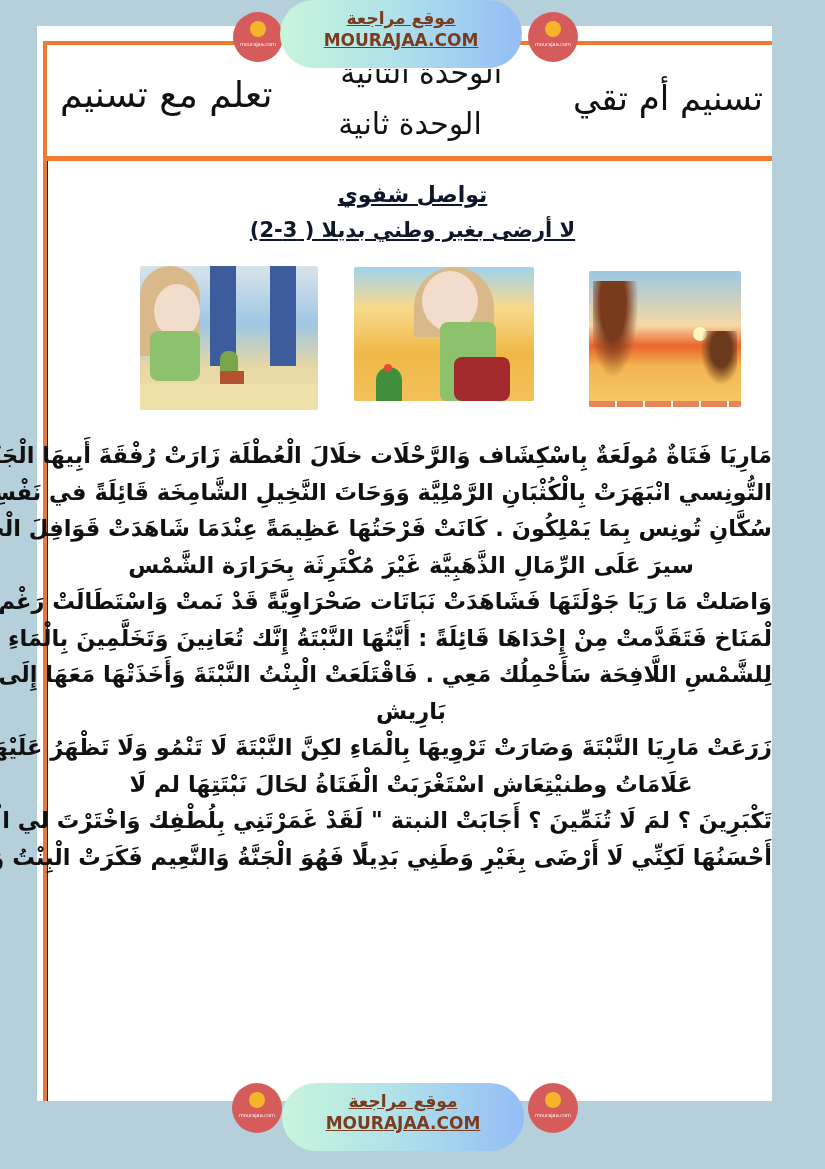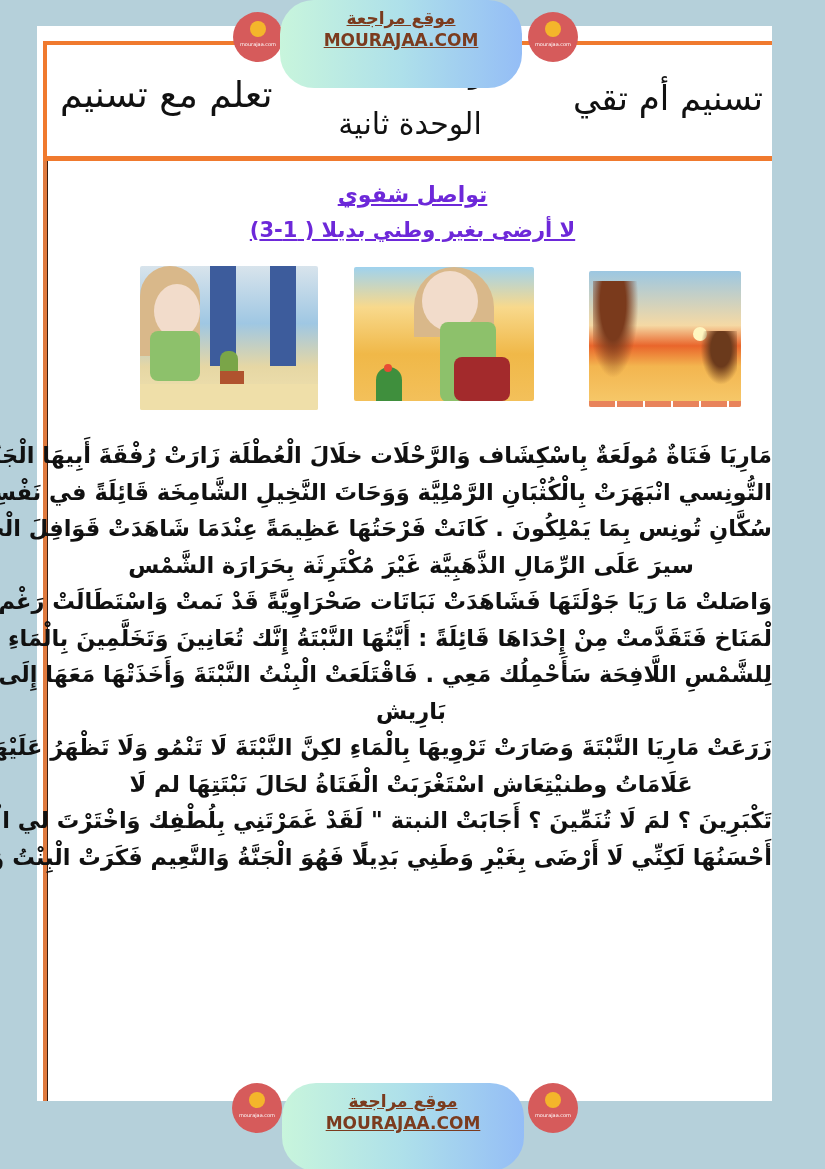--- a/index.html
+++ b/index.html
@@ -26,21 +26,21 @@
     position: absolute; color: #111; font-family: "DejaVu Sans", sans-serif;
     direction: rtl; white-space: nowrap;
   }
   .hdr-right { right: 62px; top: 78px; font-size: 34px; }
   .hdr-left  { left: 60px; top: 74px; font-size: 36px; }
   .hdr-mid1  { left: 322px; top: 55px; font-size: 30px; width: 180px; text-align: right; clip-path: inset(14px 0 0 0); }
   .hdr-mid2  { left: 320px; top: 106px; font-size: 30px; width: 180px; text-align: center; }
 
   .title1, .title2 {
     position: absolute; left: 0; width: 825px; text-align: center;
-    color: #6d28d9; font-weight: bold; text-decoration: underline; direction: rtl;
+    color: #0f172a; font-weight: bold; text-decoration: underline; direction: rtl;
   }
   .title1 { top: 182px; font-size: 22px; }
   .title2 { top: 218px; font-size: 21px; }
 
   .pic { position: absolute; border-radius: 2px; overflow: hidden; }
   .pic-room  { left: 140px; top: 266px; width: 178px; height: 144px;
                background: linear-gradient(180deg,#d8e4ec 0%, #9fc7e3 40%, #e6d7a4 70%, #f1e3b2 100%); }
   .pic-desert{ left: 354px; top: 267px; width: 180px; height: 134px;
                background: linear-gradient(180deg,#9fd2ee 0%, #f8d98c 30%, #f0b848 65%, #f3c05a 100%); }
   .pic-sunset{ left: 589px; top: 271px; width: 152px; height: 136px;
@@ -50,21 +50,21 @@
 
   .body-text {
     position: absolute; left: 50px; top: 437px; width: 722px;
     direction: rtl; text-align: center; color: #111;
     font-family: "DejaVu Sans", sans-serif; font-weight: bold;
     font-size: 22.5px; line-height: 36.5px;
   }
   .body-text .ln { display: block; white-space: nowrap; overflow: visible; }
 
   .badge {
-    position: absolute; width: 242px; height: 88px; border-radius: 34px;
+    position: absolute; width: 242px; height: 68px; border-radius: 34px;
     background: linear-gradient(90deg,#c8f5dc 0%, #aee0ea 50%, #94bdf6 100%);
     text-align: center; color: #7b3b1e; font-weight: bold;
   }
   .badge .ar { display:block; font-size: 17px; text-decoration: underline; margin-top: 8px; direction: rtl; }
   .badge .en { display:block; font-family: "DejaVu Sans", sans-serif; font-size: 17px; text-decoration: underline; margin-top: 2px; }
   .badge-top { left: 280px; top: 0px; }
   .badge-bot { left: 282px; top: 1083px; }
 
   .logo {
     position: absolute; width: 50px; height: 50px; border-radius: 50%;
@@ -84,21 +84,21 @@
 
 <div class="header-box"></div>
 <div class="left-rule"></div>
 
 <div class="hdr-text hdr-right">تسنيم أم تقي</div>
 <div class="hdr-text hdr-mid1">الوحدة الثانية</div>
 <div class="hdr-text hdr-mid2">الوحدة ثانية</div>
 <div class="hdr-text hdr-left">تعلم مع تسنيم</div>
 
 <div class="title1">تواصل شفوي</div>
-<div class="title2">لا أرضى بغير وطني بديلا ( 1-3)</div>
+<div class="title2">لا أرضى بغير وطني بديلا ( 3-2)</div>
 
 <div class="pic pic-room">
   <div class="shape" style="left:70px;top:0;width:26px;height:100px;background:#3d5c9c;"></div>
   <div class="shape" style="left:130px;top:0;width:26px;height:100px;background:#3d5c9c;"></div>
   <div class="shape" style="left:0;top:0;width:60px;height:90px;background:#d9b88a;border-radius:30px 30px 0 0;"></div>
   <div class="shape" style="left:14px;top:18px;width:46px;height:54px;background:#f2dccb;border-radius:50%;"></div>
   <div class="shape" style="left:10px;top:65px;width:50px;height:50px;background:#8dc16b;border-radius:8px;"></div>
   <div class="shape" style="left:80px;top:85px;width:18px;height:28px;background:#7aa548;border-radius:8px;"></div>
   <div class="shape" style="left:80px;top:105px;width:24px;height:24px;background:#b0532e;"></div>
   <div class="shape" style="left:0;top:118px;width:178px;height:26px;background:#efdfa9;"></div>

